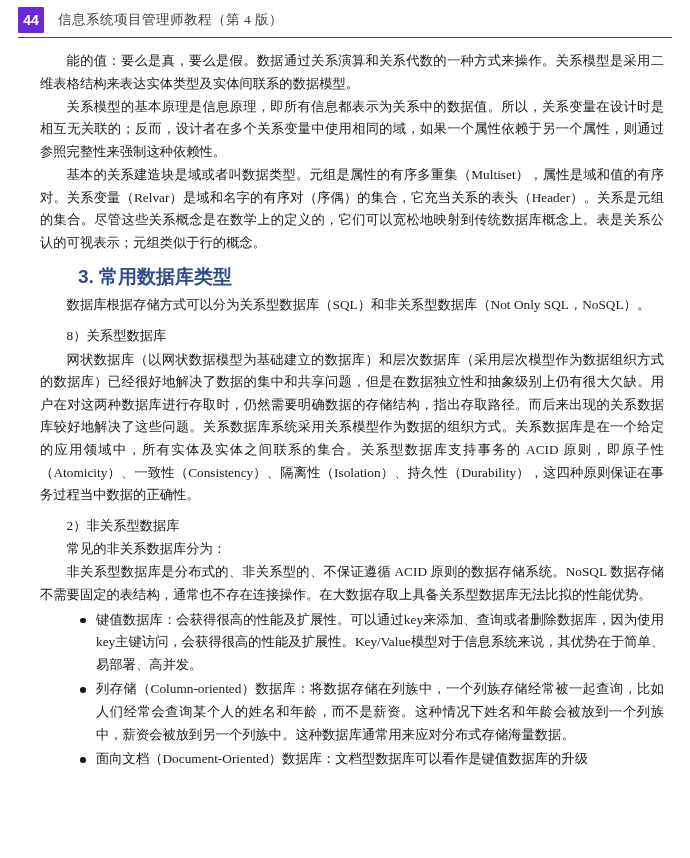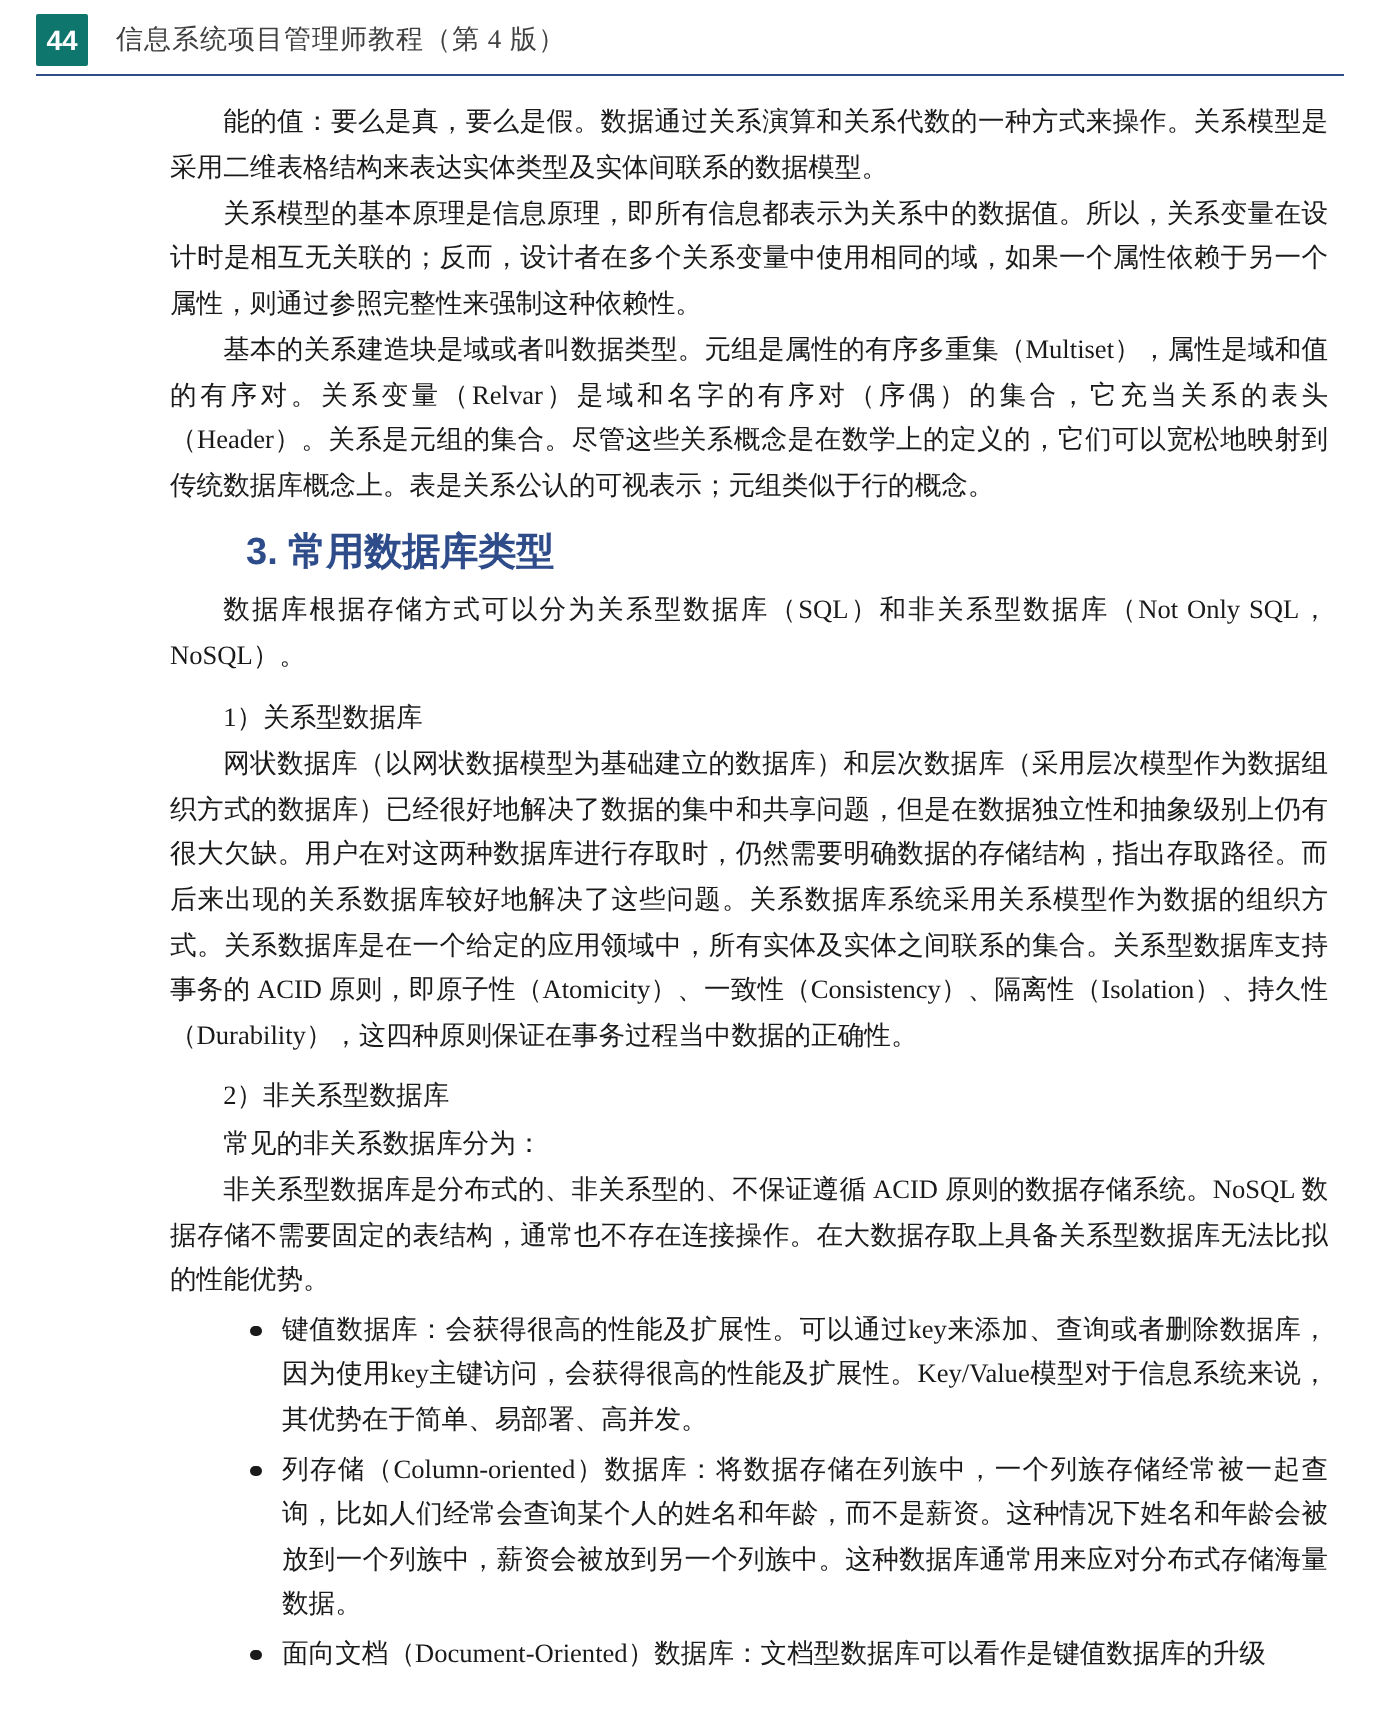--- a/index.html
+++ b/index.html
@@ -26,21 +26,21 @@
   .header {
     position: relative;
     height: 40px;
     display: flex;
     align-items: center;
     padding-left: 18px;
   }
   .folio-badge {
     width: 26px;
     height: 26px;
-    background: #0f766e;
+    background: #6d28d9;
     color: #ffffff;
     font-family: "Liberation Sans", sans-serif;
     font-size: 14px;
     font-weight: bold;
     display: flex;
     align-items: center;
     justify-content: center;
     border-radius: 1px;
     letter-spacing: 0;
   }
@@ -60,21 +60,20 @@
     background: #2e4c8a;
   }
 
   
   .content {
     padding: 10px 26px 0 40px;
     font-size: 13.3px;
     line-height: 22.6px;
     text-align: justify;
     text-justify: inter-ideograph;
-    margin-left: 45px;
   }
   p.para {
     margin: 0 0 0.5px 0;
     text-indent: 2em;
   }
   h3.section-heading {
     margin: 12px 0 6px 0;
     text-indent: 2em;
     font-size: 19px;
     font-family: "Liberation Sans", sans-serif;
@@ -129,21 +128,21 @@
   <div class="content">
 
     <p class="para">能的值：要么是真，要么是假。数据通过关系演算和关系代数的一种方式来操作。关系模型是采用二维表格结构来表达实体类型及实体间联系的数据模型。</p>
     <p class="para">关系模型的基本原理是信息原理，即所有信息都表示为关系中的数据值。所以，关系变量在设计时是相互无关联的；反而，设计者在多个关系变量中使用相同的域，如果一个属性依赖于另一个属性，则通过参照完整性来强制这种依赖性。</p>
     <p class="para">基本的关系建造块是域或者叫数据类型。元组是属性的有序多重集（Multiset），属性是域和值的有序对。关系变量（Relvar）是域和名字的有序对（序偶）的集合，它充当关系的表头（Header）。关系是元组的集合。尽管这些关系概念是在数学上的定义的，它们可以宽松地映射到传统数据库概念上。表是关系公认的可视表示；元组类似于行的概念。</p>
 
     <h3 class="section-heading">3. 常用数据库类型</h3>
 
     <p class="para">数据库根据存储方式可以分为关系型数据库（SQL）和非关系型数据库（Not Only SQL，NoSQL）。</p>
 
-    <h4 class="sub-heading">1）关系型数据库</h4>
+    <h4 class="sub-heading">8）关系型数据库</h4>
     <p class="para">网状数据库（以网状数据模型为基础建立的数据库）和层次数据库（采用层次模型作为数据组织方式的数据库）已经很好地解决了数据的集中和共享问题，但是在数据独立性和抽象级别上仍有很大欠缺。用户在对这两种数据库进行存取时，仍然需要明确数据的存储结构，指出存取路径。而后来出现的关系数据库较好地解决了这些问题。关系数据库系统采用关系模型作为数据的组织方式。关系数据库是在一个给定的应用领域中，所有实体及实体之间联系的集合。关系型数据库支持事务的 ACID 原则，即原子性（Atomicity）、一致性（Consistency）、隔离性（Isolation）、持久性（Durability），这四种原则保证在事务过程当中数据的正确性。</p>
 
     <h4 class="sub-heading">2）非关系型数据库</h4>
     <p class="para">常见的非关系数据库分为：</p>
     <p class="para">非关系型数据库是分布式的、非关系型的、不保证遵循 ACID 原则的数据存储系统。NoSQL 数据存储不需要固定的表结构，通常也不存在连接操作。在大数据存取上具备关系型数据库无法比拟的性能优势。</p>
 
     <ul class="bullet-list">
       <li>键值数据库：会获得很高的性能及扩展性。可以通过key来添加、查询或者删除数据库，因为使用key主键访问，会获得很高的性能及扩展性。Key/Value模型对于信息系统来说，其优势在于简单、易部署、高并发。</li>
       <li>列存储（Column-oriented）数据库：将数据存储在列族中，一个列族存储经常被一起查询，比如人们经常会查询某个人的姓名和年龄，而不是薪资。这种情况下姓名和年龄会被放到一个列族中，薪资会被放到另一个列族中。这种数据库通常用来应对分布式存储海量数据。</li>
       <li>面向文档（Document-Oriented）数据库：文档型数据库可以看作是键值数据库的升级</li>

